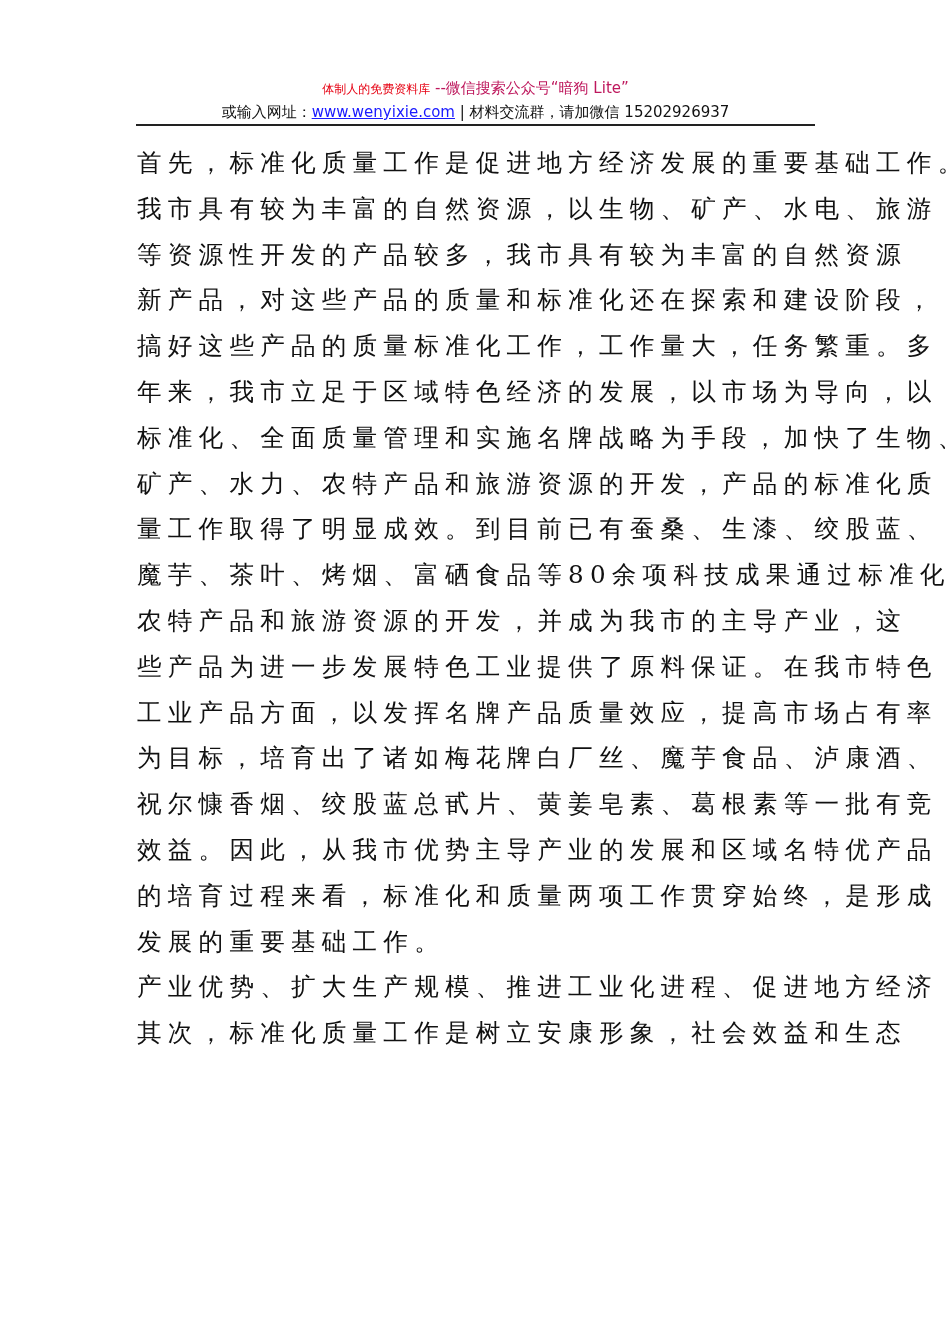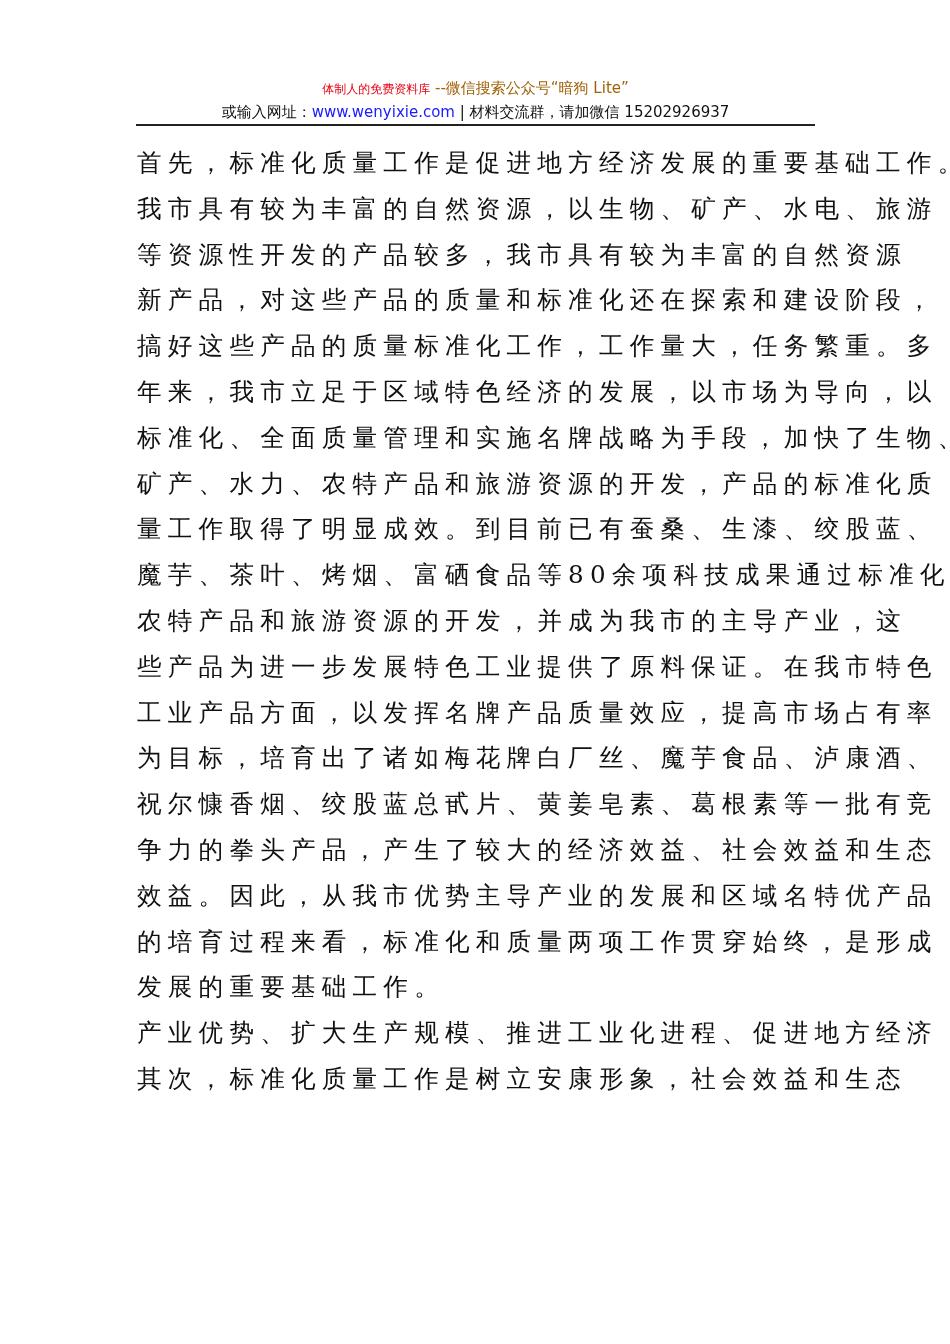--- a/index.html
+++ b/index.html
@@ -34,32 +34,33 @@
       height: 24px;
       line-height: 24px;
       font-size: 16px;
       white-space: nowrap;
     }
     .header-line1 .brand {
       color: #e60012;
       font-size: 12px;
     }
     .header-line1 .promo {
-      color: #a16207;
+      color: #be185d;
       font-size: 15px;
     }
     .header-line2 {
       height: 24px;
       line-height: 24px;
       font-size: 15px;
       white-space: nowrap;
       color: #111111;
     }
     .header-line2 a {
       color: #1a1aff;
+      text-decoration: underline;
     }
     .header-rule {
       position: absolute;
       left: 136px;
       top: 124px;
       width: 679px;
       height: 2px;
       background: #222222;
     }
     .body-text {
@@ -104,21 +105,20 @@
     <span class="line">年来，我市立足于区域特色经济的发展，以市场为导向，以</span>
     <span class="line">标准化、全面质量管理和实施名牌战略为手段，加快了生物、</span>
     <span class="line">矿产、水力、农特产品和旅游资源的开发，产品的标准化质</span>
     <span class="line">量工作取得了明显成效。到目前已有蚕桑、生漆、绞股蓝、</span>
     <span class="line">魔芋、茶叶、烤烟、富硒食品等80余项科技成果通过标准化、</span>
     <span class="line">农特产品和旅游资源的开发，并成为我市的主导产业，这</span>
     <span class="line">些产品为进一步发展特色工业提供了原料保证。在我市特色</span>
     <span class="line">工业产品方面，以发挥名牌产品质量效应，提高市场占有率</span>
     <span class="line">为目标，培育出了诸如梅花牌白厂丝、魔芋食品、泸康酒、</span>
     <span class="line">祝尔慷香烟、绞股蓝总甙片、黄姜皂素、葛根素等一批有竞</span>
-    <span class="line">争力的拳头产品，产生了较大的经济效益、社会效益和生态</span>
     <span class="line">效益。因此，从我市优势主导产业的发展和区域名特优产品</span>
     <span class="line">的培育过程来看，标准化和质量两项工作贯穿始终，是形成</span>
     <span class="line">发展的重要基础工作。</span>
     <span class="line">产业优势、扩大生产规模、推进工业化进程、促进地方经济</span>
     <span class="line">其次，标准化质量工作是树立安康形象，社会效益和生态</span>
   </div>
 
 </div>
 
 </body></html>

